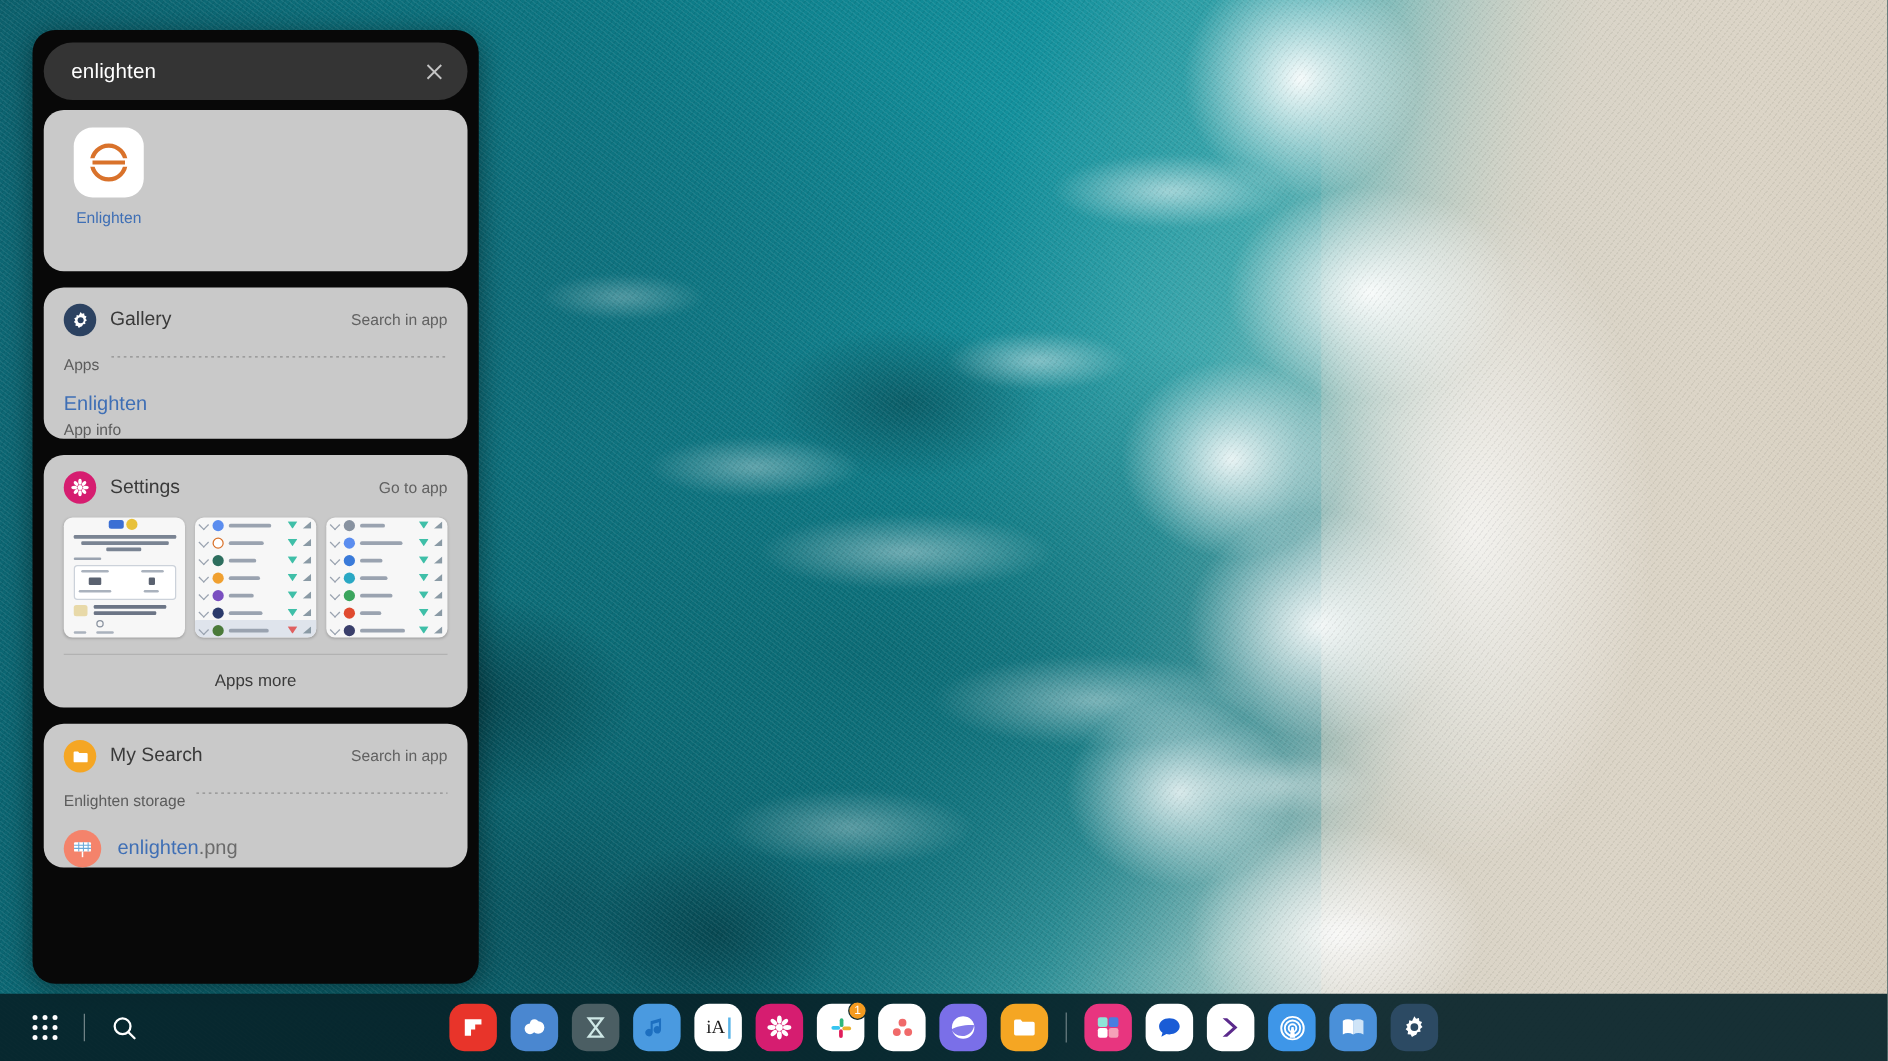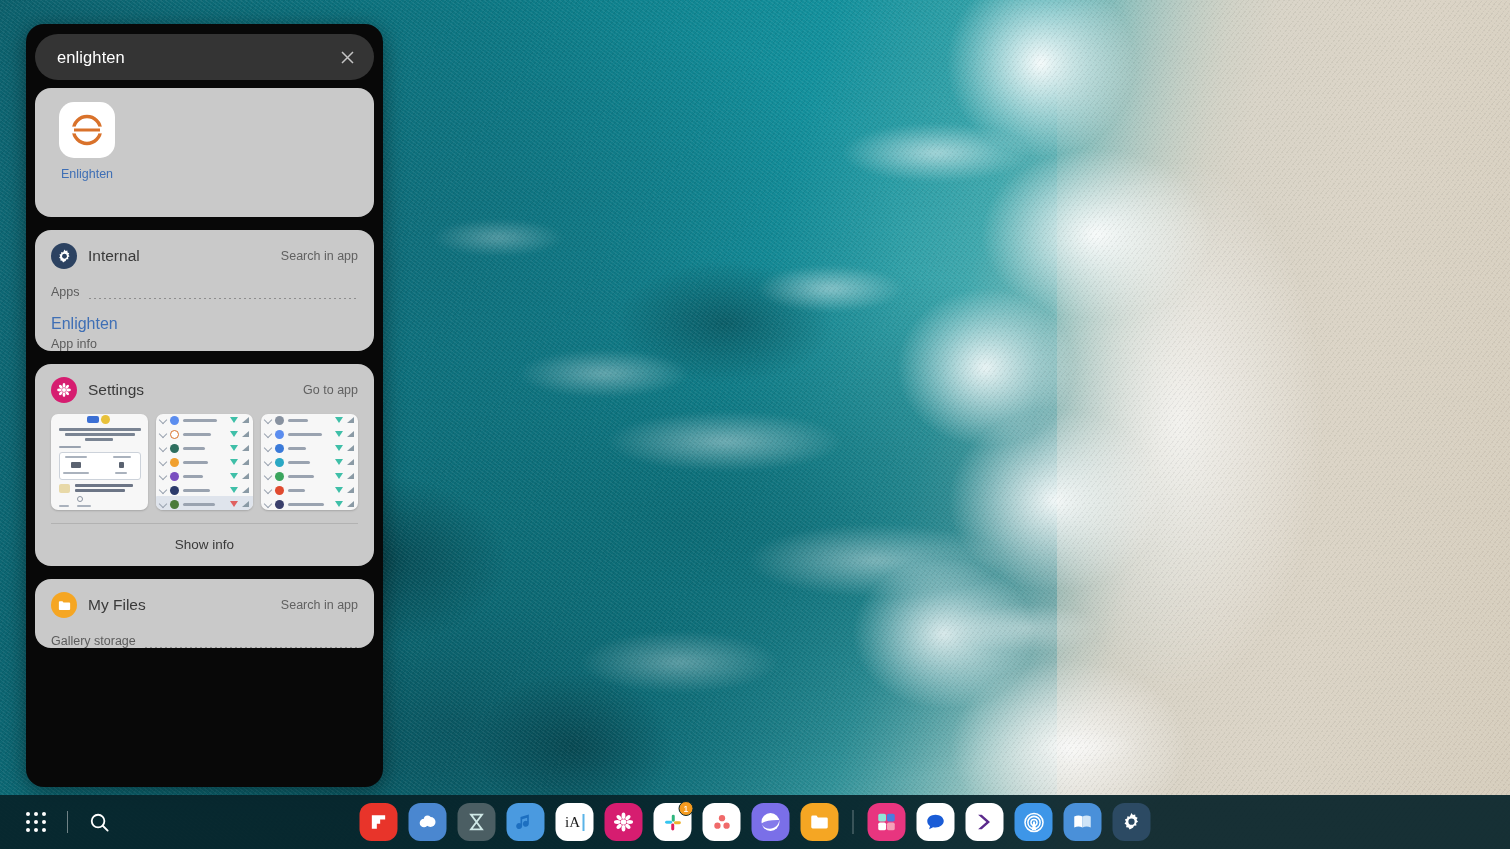--- a/index.html
+++ b/index.html
@@ -118,21 +118,21 @@
   .card-head {
     display: flex; align-items: center;
     padding: 13px 16px 0 16px;
   }
   .card-icon { width: 26px; height: 26px; flex: 0 0 26px; border-radius: 50%;
                display: flex; align-items: center; justify-content: center; }
   .card-title { margin-left: 11px; font-size: 15.5px; color: #3a3a3a; }
   .card-action { margin-left: auto; font-size: 12.5px; color: #616161; }
 
   .sub-row {
-    display: flex; align-items: flex-end;
+    display: flex; align-items: flex-start;
     padding: 0 16px; margin-top: 16px;
   }
   .sub-label { font-size: 12.5px; color: #5c5c5c; white-space: nowrap; }
   .sub-rule {
     flex: 1; margin-left: 9px; height: 1px;
     background-image: linear-gradient(to right, #8e8e8e 0 2px, transparent 2px 5px);
     background-size: 5px 1px; background-repeat: repeat-x;
   }
 
   .result-item { padding: 0 16px; margin-top: 16px; }
@@ -246,21 +246,21 @@
     </div>
 
     <div class="card" id="settings-card">
       <div class="card-head">
         <div class="card-icon" style="background:#2c4261">
           <svg width="17" height="17" viewBox="0 0 24 24">
             <path fill="#ffffff" d="M12 2.2l1.5 2.1 2.5-.6.3 2.6 2.4 1-1.2 2.3 1.6 2-2.1 1.6.4 2.6-2.6.2-1.2 2.3L12 19l-2.1 1.3-1.2-2.3-2.6-.2.4-2.6-2.1-1.6 1.6-2L4.8 9.3l2.4-1 .3-2.6 2.5.6z"></path>
             <circle cx="12" cy="11.6" r="3.4" fill="#2c4261"></circle>
           </svg>
         </div>
-        <div class="card-title">Internal</div>
+        <div class="card-title">Gallery</div>
         <div class="card-action">Search in app</div>
       </div>
       <div class="sub-row">
         <div class="sub-label">Apps</div>
         <div class="sub-rule"></div>
       </div>
       <div class="result-item">
         <div class="result-title">Enlighten</div>
         <div class="result-sub">App info</div>
       </div>
@@ -431,36 +431,54 @@
               <span class="tbar" style="width:36px"></span>
               <span style="flex:1"></span>
                 <span class="tgreen"></span>
                 <span class="tgrey"></span>
             </div>
           </div>
         </div>
       </div>
 
       <div class="card-divider"></div>
-      <div class="show-more">Show info</div>
+      <div class="show-more">Apps more</div>
     </div>
 
     <div class="card" id="files-card">
       <div class="card-head">
         <div class="card-icon" style="background:#f5a623">
           <svg width="15" height="15" viewBox="0 0 24 24">
             <path fill="#ffffff" d="M3 6.5a1.5 1.5 0 011.5-1.5h4.2l1.6 2H19.5A1.5 1.5 0 0121 8.5v9A1.5 1.5 0 0119.5 19h-15A1.5 1.5 0 013 17.5z"></path>
           </svg>
         </div>
-        <div class="card-title">My Files</div>
+        <div class="card-title">My Search</div>
         <div class="card-action">Search in app</div>
       </div>
       <div class="sub-row">
-        <div class="sub-label">Gallery storage</div>
+        <div class="sub-label">Enlighten storage</div>
         <div class="sub-rule"></div>
+      </div>
+      <div class="file-row">
+        <div class="file-icon">
+          <svg width="18" height="18" viewBox="0 0 24 24">
+            <rect x="3" y="5" width="18" height="10" rx="1" fill="#ffffff"></rect>
+            <g stroke="#6aa9d8" stroke-width="1.1">
+              <line x1="3" y1="8.3" x2="21" y2="8.3"></line>
+                <line x1="3" y1="11.6" x2="21" y2="11.6"></line>
+              <line x1="8" y1="5" x2="8" y2="15"></line>
+                <line x1="13" y1="5" x2="13" y2="15"></line>
+                <line x1="18" y1="5" x2="18" y2="15"></line>
+            </g>
+            <rect x="11.2" y="15" width="1.6" height="6" fill="#ffffff"></rect>
+          </svg>
+        </div>
+        <div class="file-name">
+          <b>enlighten</b><span>.png</span>
+        </div>
       </div>
     </div>
 
   </div>
 </div>
 
 <div id="taskbar">
   <div class="tb-left">
     <div class="tb-btn">
       <svg width="22" height="22" viewBox="0 0 22 22">

